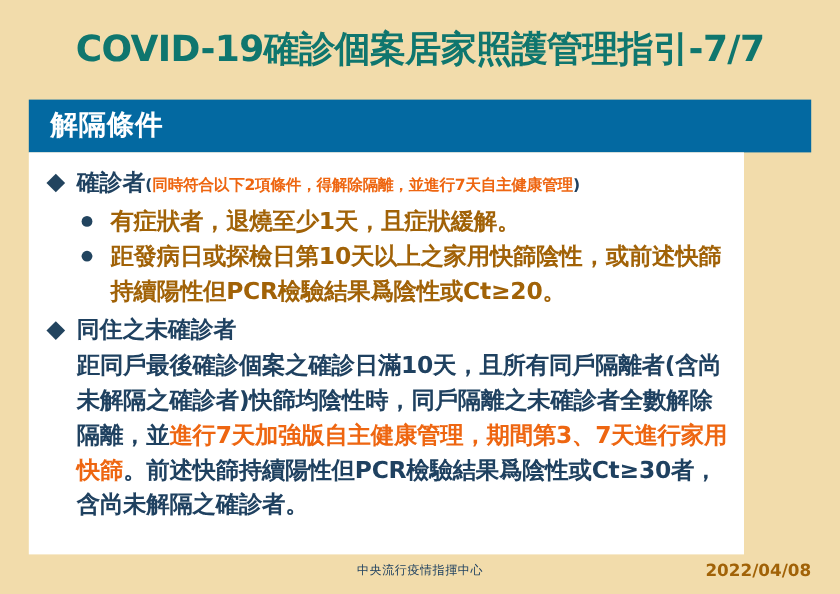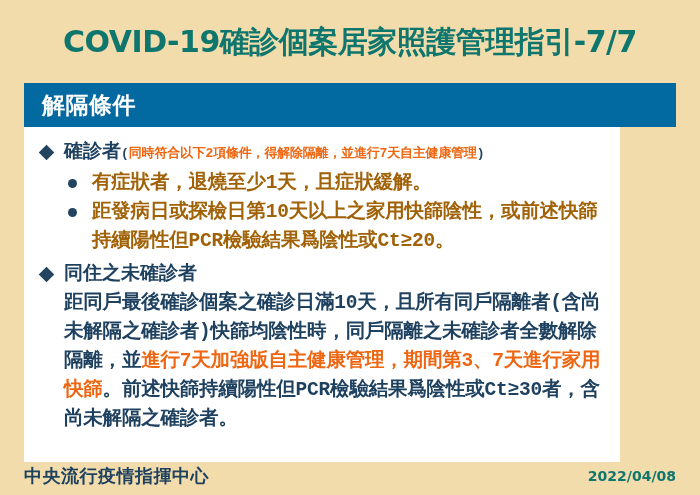--- a/index.html
+++ b/index.html
@@ -64,21 +64,20 @@
   
   .card {
     position: absolute;
     left: 24px;
     top: 127px;
     width: 596px;
     height: 335px;
     background: #ffffff;
     box-sizing: border-box;
     padding: 10px 14px 0 14px;
-    font-family: Liberation Mono, monospace;
   }
 
   .block { margin: 0; }
   .block + .block { margin-top: 3px; }
 
   
   .lvl1 {
     display: block;
     position: relative;
     padding-left: 26px;
@@ -147,32 +146,32 @@
     left: 24px;
     top: 466px;
     width: 652px;
     height: 24px;
   }
   .footer-center {
     position: absolute;
     left: 0;
     top: 0;
     width: 652px;
-    text-align: left;
-    color: #1f4160;
-    font-size: 18px;
-    font-weight: bold;
+    text-align: center;
+    color: #1f4160;
+    font-size: 10px;
+    font-weight: normal;
     line-height: 20px;
     letter-spacing: 0.5px;
   }
   .footer-date {
     position: absolute;
     right: 0;
     top: 0;
-    color: #0f766e;
+    color: #a16207;
     font-size: 14px;
     font-weight: bold;
     line-height: 20px;
   }
 </style>
 </head>
 <body>
 
 <div id="poster">
 

